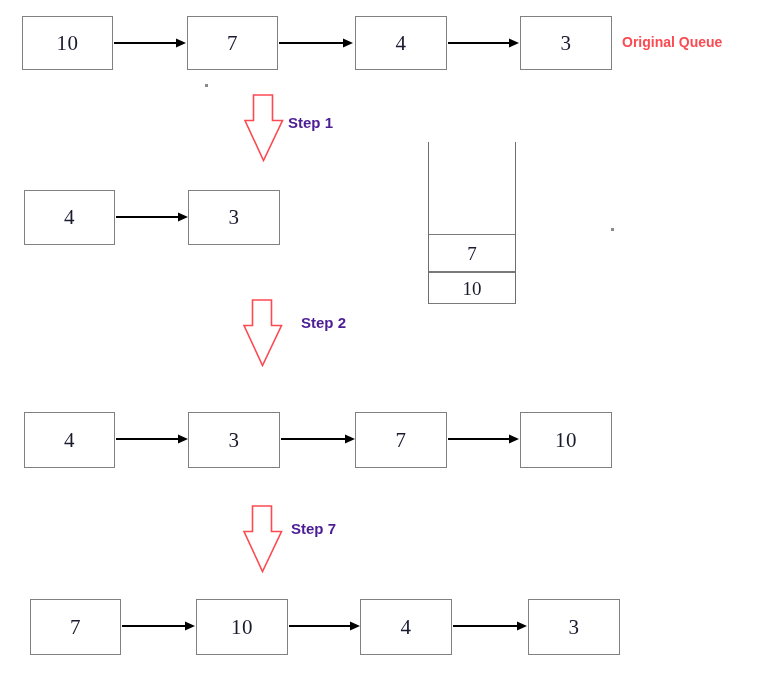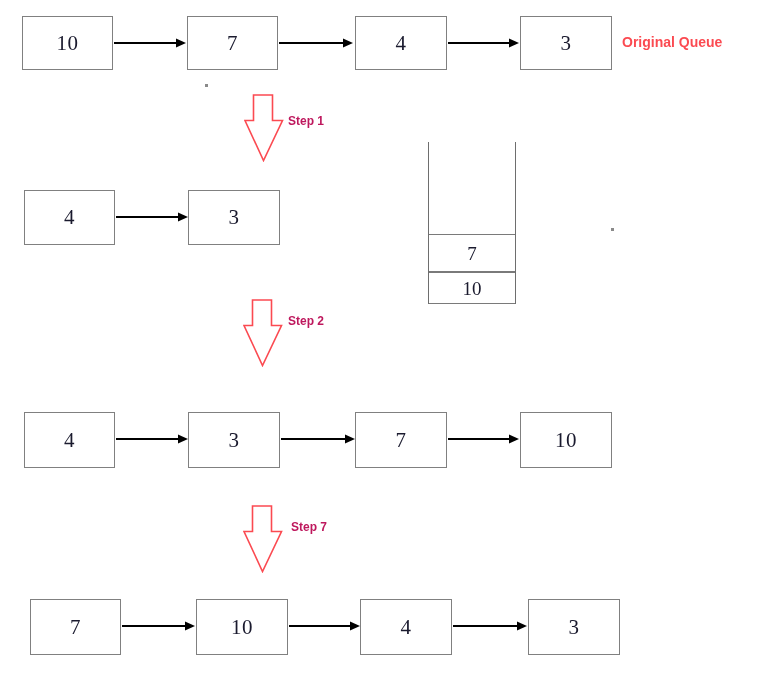--- a/index.html
+++ b/index.html
@@ -40,23 +40,23 @@
     display: block;
     overflow: visible;
   }
   .step-arrow {
     position: absolute;
     pointer-events: none;
   }
   .step-arrow svg { display: block; }
   .step-label {
     position: absolute;
-    color: #be185d;
+    color: #4c1d95;
     font-family: "Liberation Sans", sans-serif;
-    font-size: 12px;
+    font-size: 15px;
     font-weight: 600;
     white-space: nowrap;
     line-height: 1;
   }
   .caption-label {
     position: absolute;
     color: #fb4a51;
     font-family: "Liberation Sans", sans-serif;
     font-size: 14px;
     font-weight: 600;
@@ -155,21 +155,21 @@
     <div class="stack-wall" style="left:87px; height:162px;"></div>
     <div class="stack-cell" style="left:1px; top:92px; width:86px; height:38px;">7</div>
     <div class="stack-cell" style="left:1px; top:130px; width:86px; height:32px;">10</div>
   </div>
 
   <div class="step-arrow" style="left:243px; top:299px;">
     <svg width="40" height="68" viewBox="0 0 40 68">
       <path d="M 9.5 1 L 28.5 1 L 28.5 26.5 L 38.5 26.5 L 19.5 66.5 L 1 26.5 L 9.5 26.5 Z" fill="none" stroke="#fb4a51" stroke-width="1.6" stroke-linejoin="miter"></path>
     </svg>
   </div>
-  <div class="step-label" style="left:288px; top:315px;text-align:center;">Step 2</div>
+  <div class="step-label" style="left:301px; top:315px;text-align:center;">Step 2</div>
 
   <div class="node-box" style="left:24px; top:412px; width:91px; height:56px;">4</div>
 
   <div class="link-arrow" style="left:116px; top:434px; width:72px;">
     <svg width="72" height="10" viewBox="0 0 72 10">
       <line x1="0" y1="5" x2="63" y2="5" stroke="#000000" stroke-width="2"></line>
       <polygon points="62,0.5 72,5 62,9.5" fill="#000000"></polygon>
     </svg>
   </div>
 

